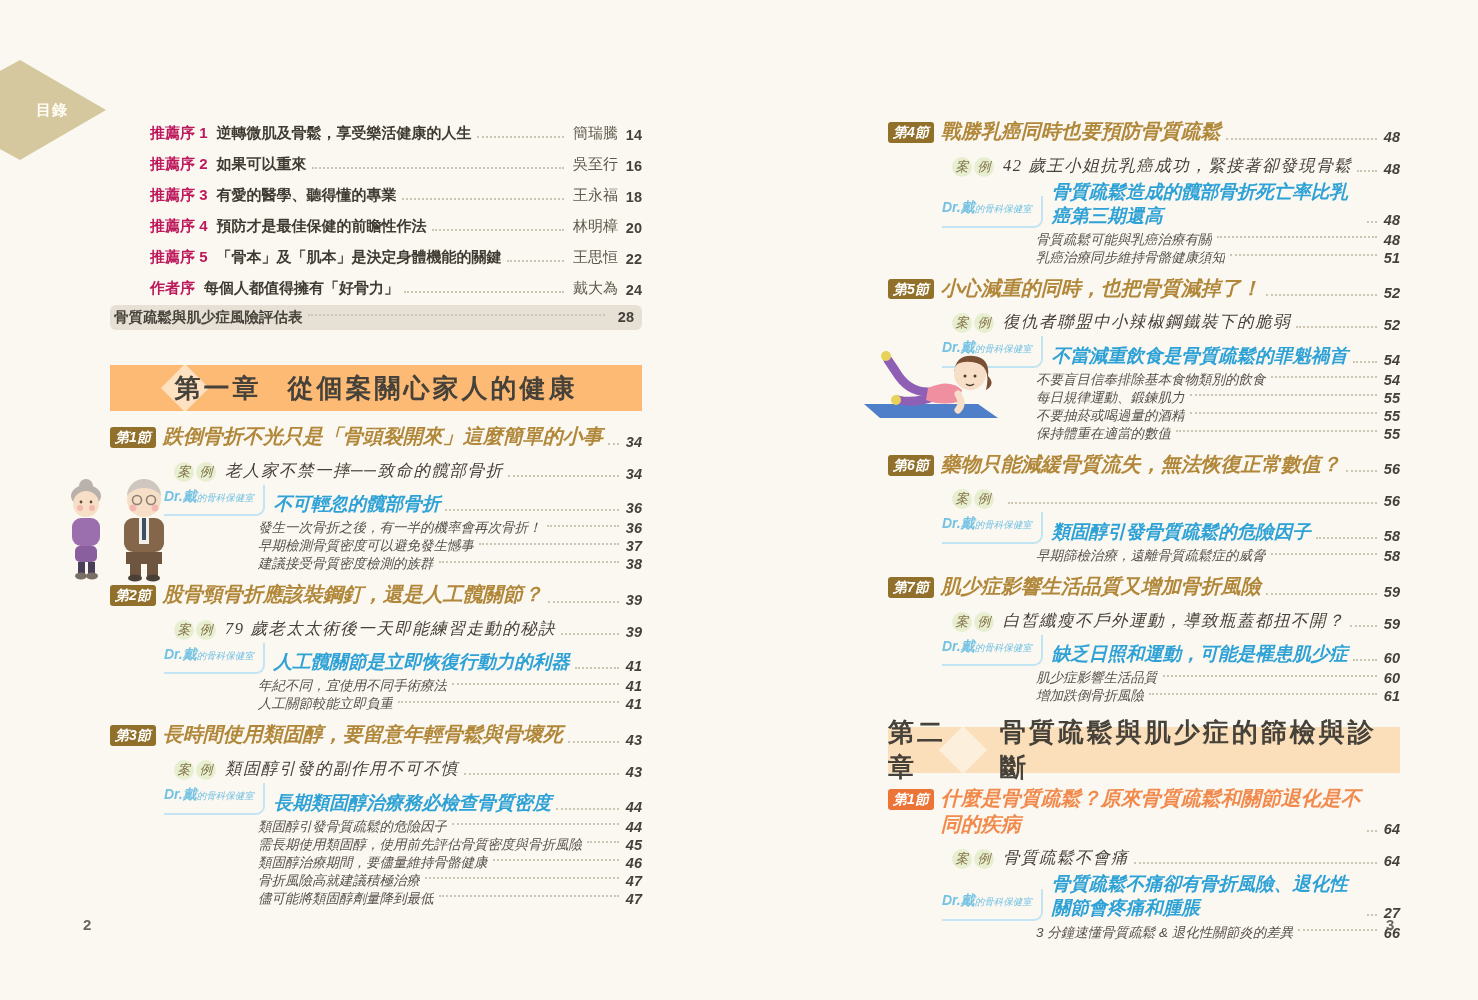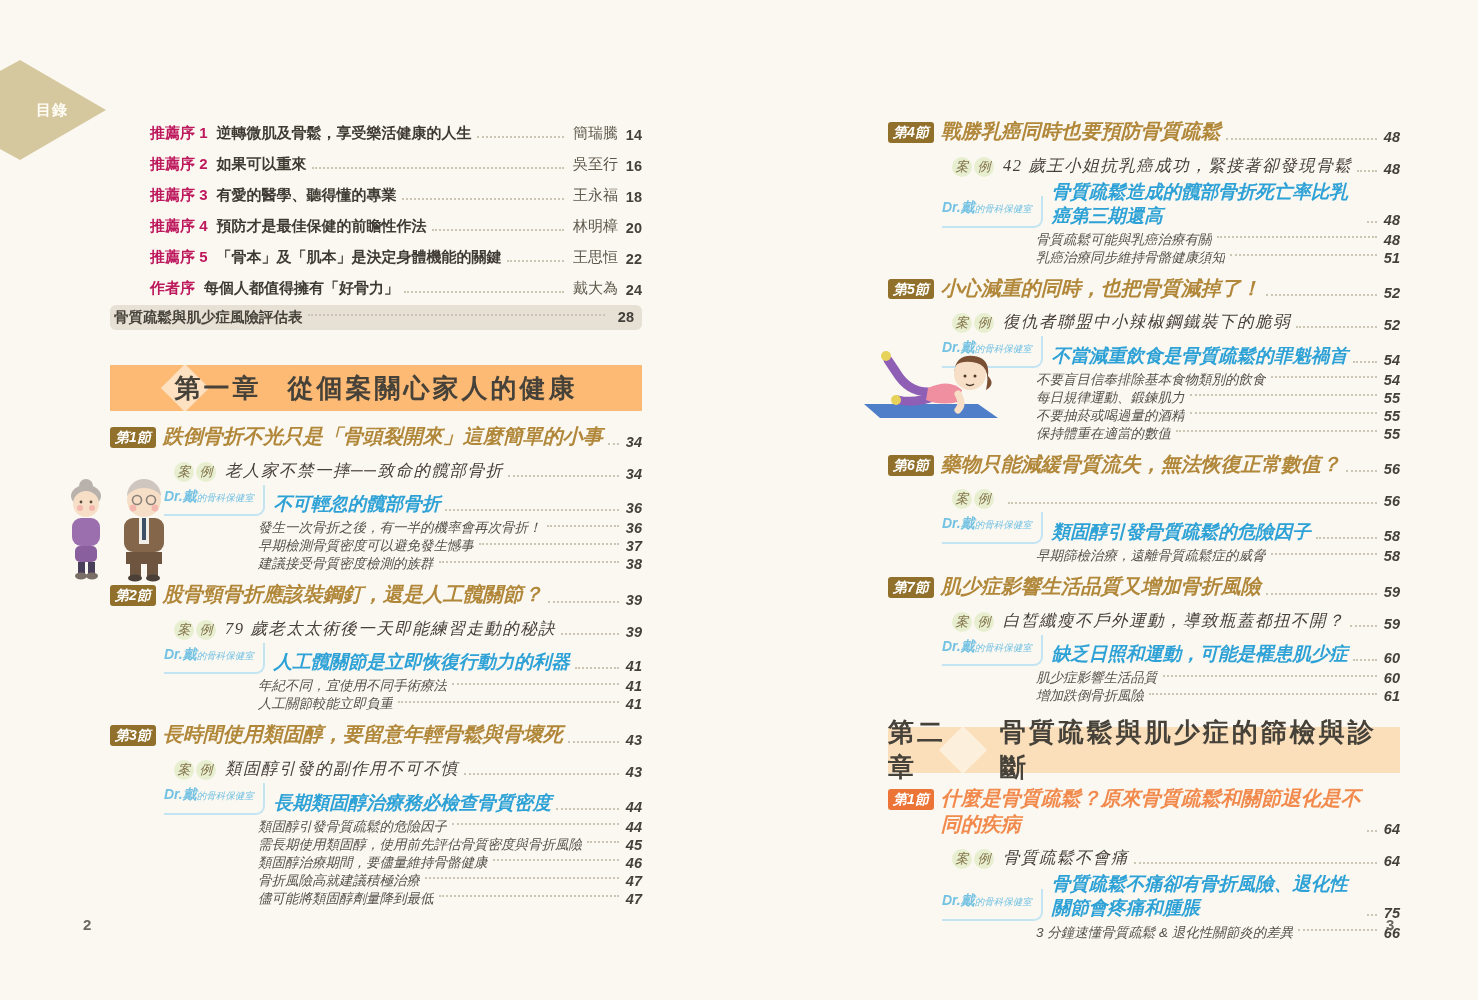--- a/index.html
+++ b/index.html
@@ -438,21 +438,21 @@
               <span class="case-circle">例</span>
             </span>
             <span class="case-text">骨質疏鬆不會痛</span>
             <span class="leader"></span>
             <span class="pnum">64</span>
           </div>
           <div class="dr-row">
             <span class="dr-label"><b>Dr.戴</b><small>的骨科保健室</small></span>
             <span class="dr-title">骨質疏鬆不痛卻有骨折風險、退化性關節會疼痛和腫脹</span>
             <span class="leader"></span>
-            <span class="pnum">75</span>
+            <span class="pnum">27</span>
           </div>
           <div class="sub-row">
             <span class="sub-text">3 分鐘速懂骨質疏鬆 &amp; 退化性關節炎的差異</span>
             <span class="leader"></span>
             <span class="pnum">66</span>
           </div>
         </div>
       </div>
   </div>
 

